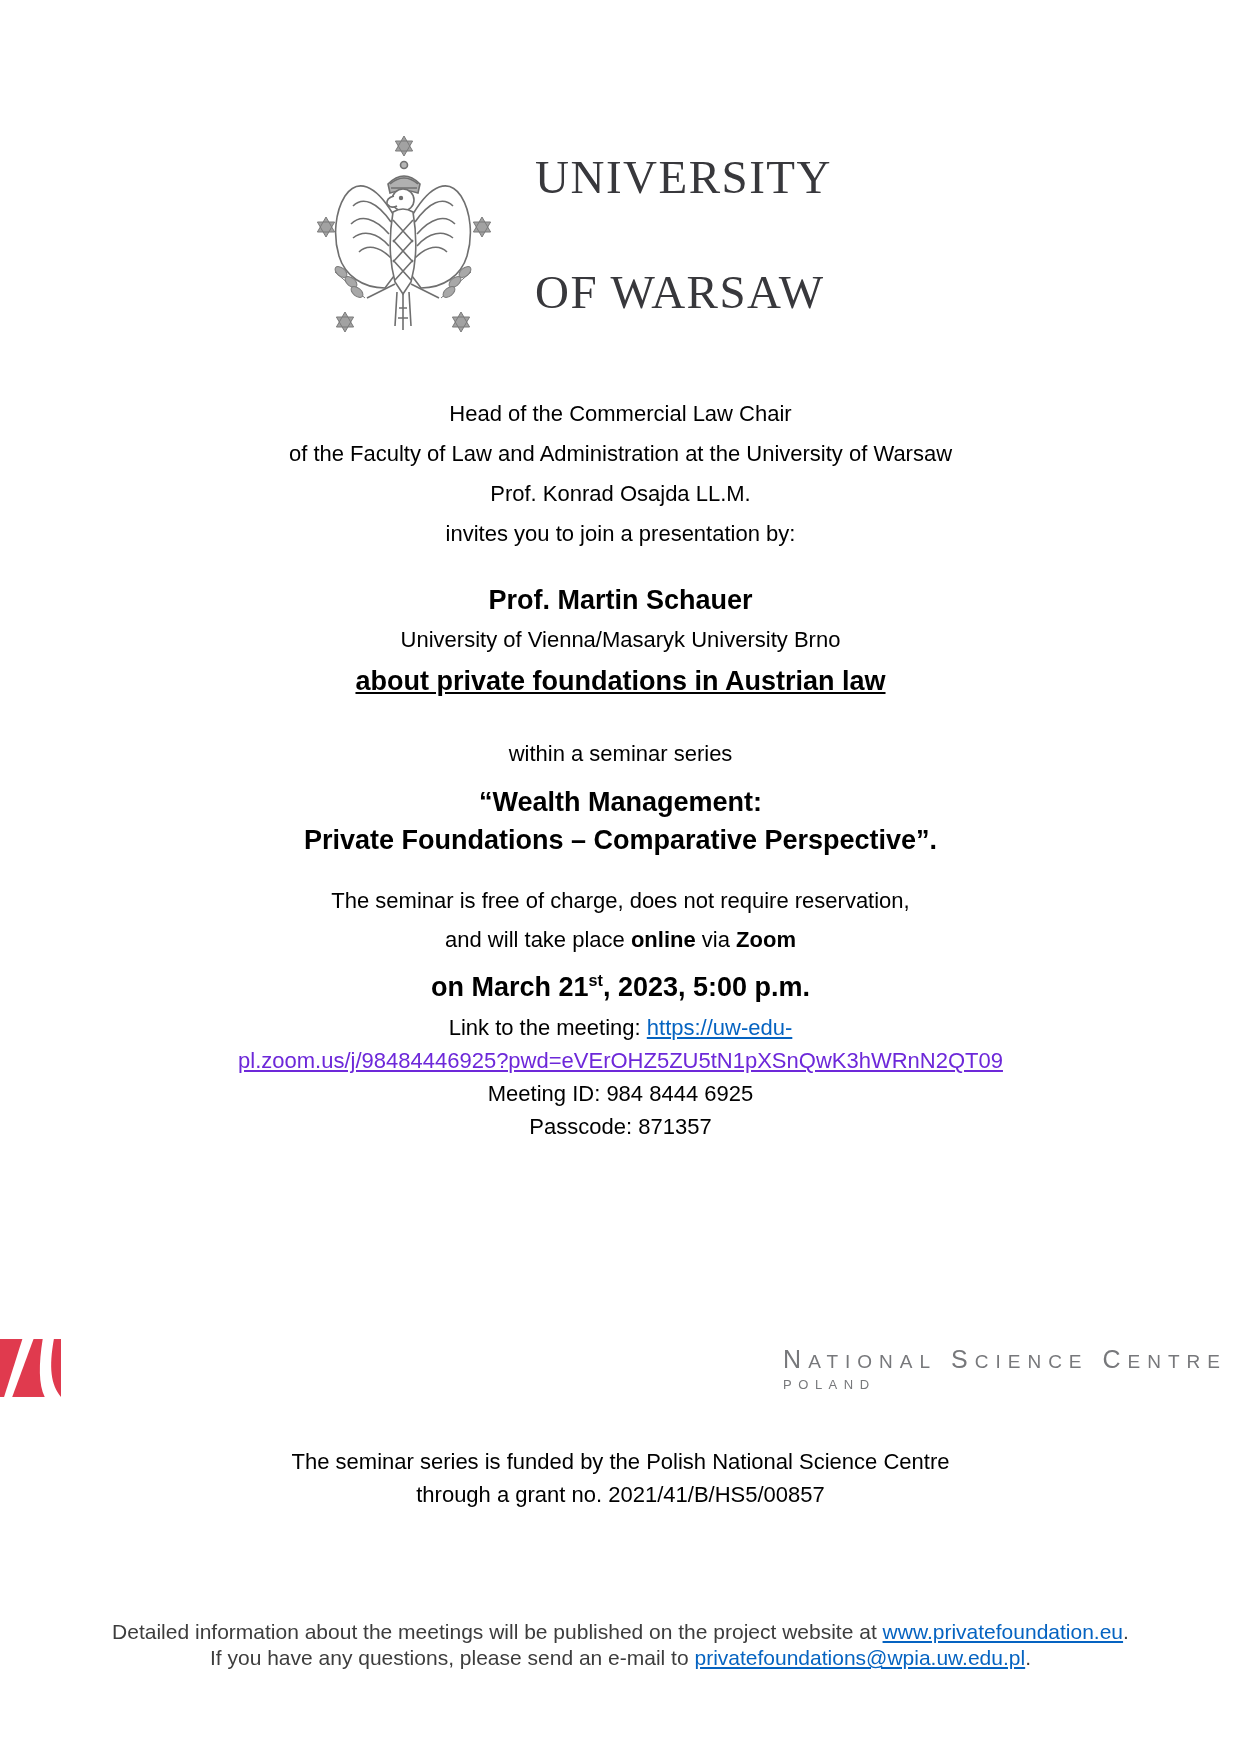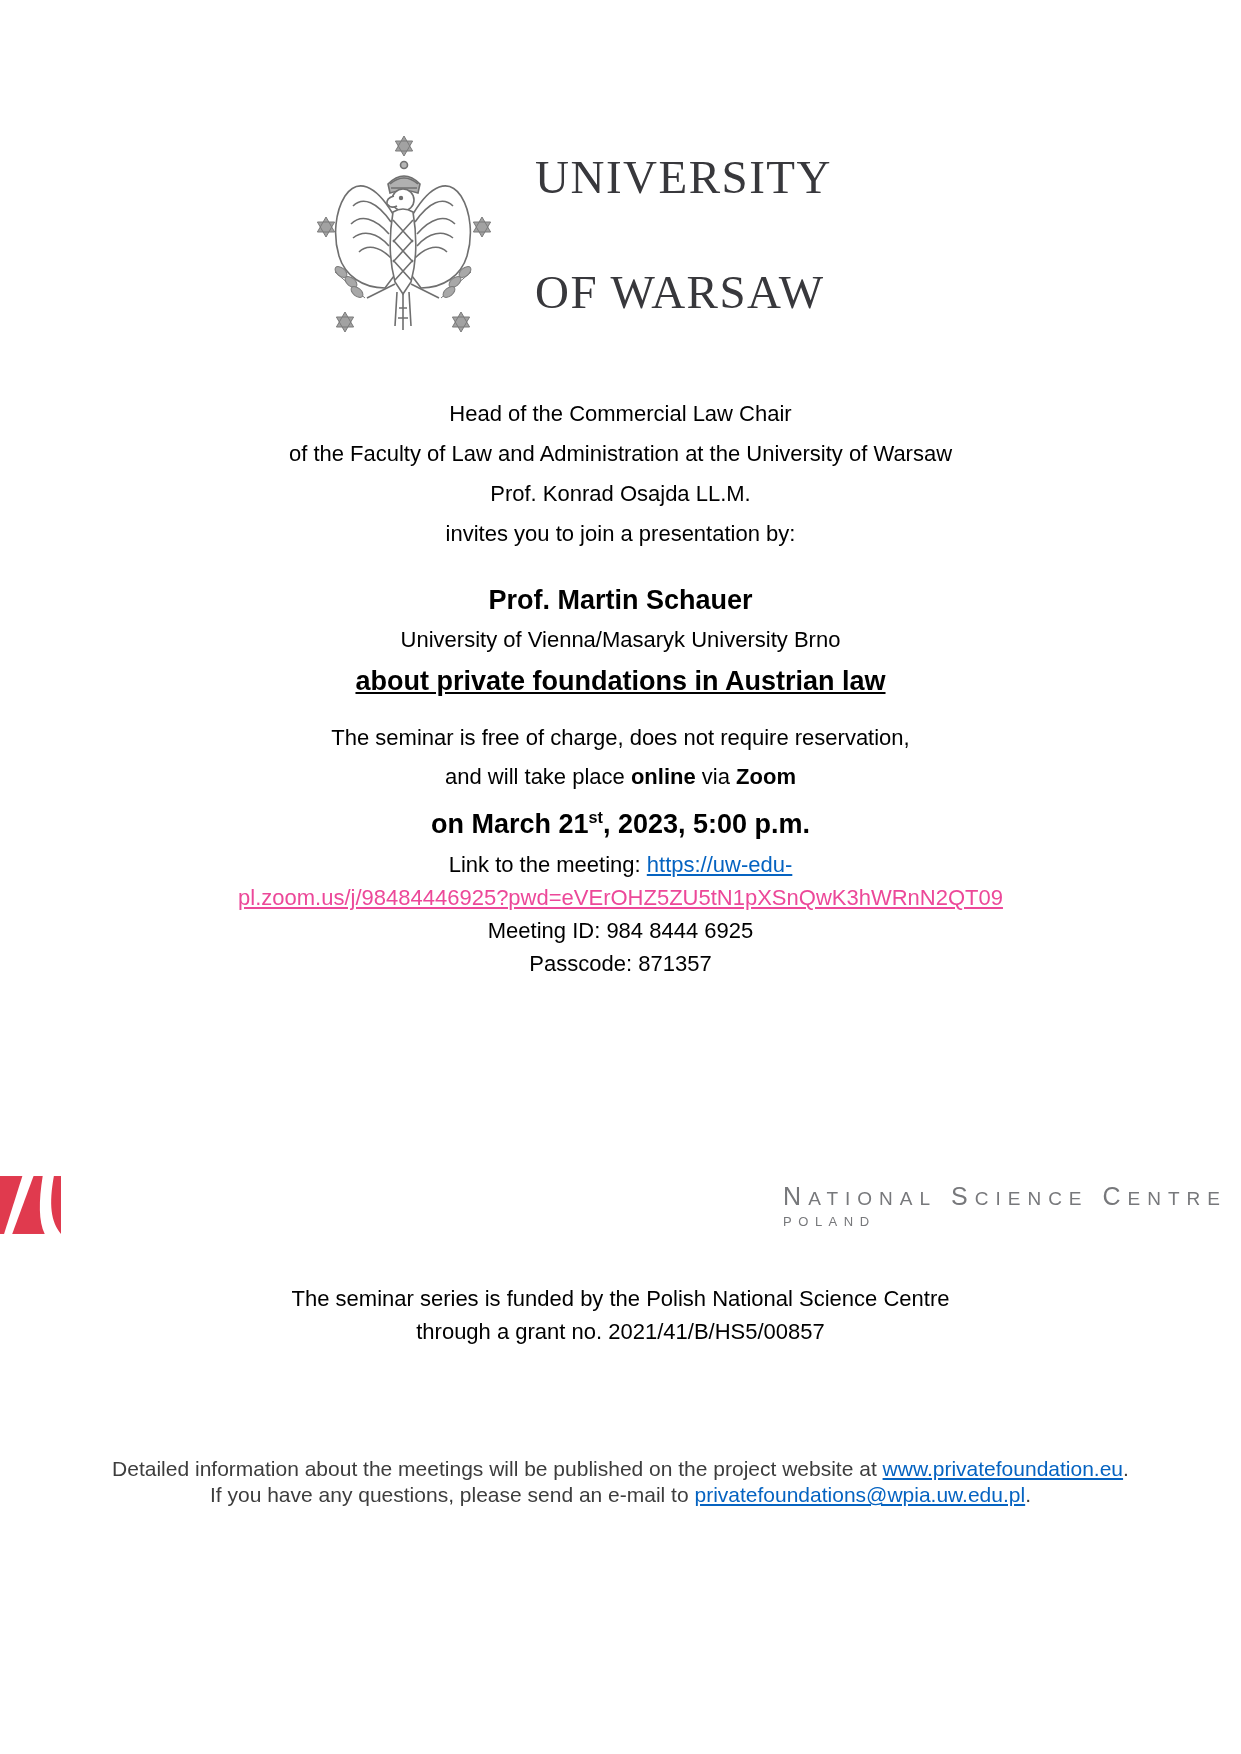--- a/index.html
+++ b/index.html
@@ -133,30 +133,35 @@
     <p>Prof. Konrad Osajda LL.M.</p>
     <p>invites you to join a presentation by:</p>
   </div>
 
   <div class="speaker center">
     <p class="name">Prof. Martin Schauer</p>
     <p class="affil">University of Vienna/Masaryk University Brno</p>
     <p class="topic">about private foundations in Austrian law</p>
   </div>
 
+  <div class="series center">
+    <p class="lead">within a seminar series</p>
+    <p class="title"><span>“Wealth Management:</span><br>
+<span>Private Foundations – Comparative Perspective”.</span></p>
+  </div>
 
   <div class="details center">
     <p class="free">The seminar is free of charge, does not require reservation,</p>
     <p class="place"><span>and will take place </span><b>online</b><span> via </span><b>Zoom</b></p>
     <p class="date"><span>on March 21</span><sup>st</sup><span>, 2023, 5:00 p.m.</span></p>
   </div>
 
   <div class="meeting center">
     <p><span>Link to the meeting: </span><a class="doclink" style="color: rgb(5, 99, 193); text-align: center;">https://uw-edu-</a><br>
-<a class="doclink" style="color: #ec4899;">pl.zoom.us/j/98484446925?pwd=eVErOHZ5ZU5tN1pXSnQwK3hWRnN2QT09</a></p>
+<a class="doclink" style="color: #6d28d9;">pl.zoom.us/j/98484446925?pwd=eVErOHZ5ZU5tN1pXSnQwK3hWRnN2QT09</a></p>
     <p>Meeting ID: 984 8444 6925</p>
     <p>Passcode: 871357</p>
   </div>
 
   <div class="nsc-row">
     <svg class="nsc-mark" viewBox="0 0 60 57">
       <rect width="60" height="57" fill="#E03A4E"></rect>
       <path d="M22,0 L33,0 L12,57 L4,57 Z" fill="#ffffff"></path>
       <path d="M42,0 L53,0 C48,28 50,45 60,57 L44,57 C38,45 38,25 42,0 Z" fill="#ffffff"></path>
     </svg>

